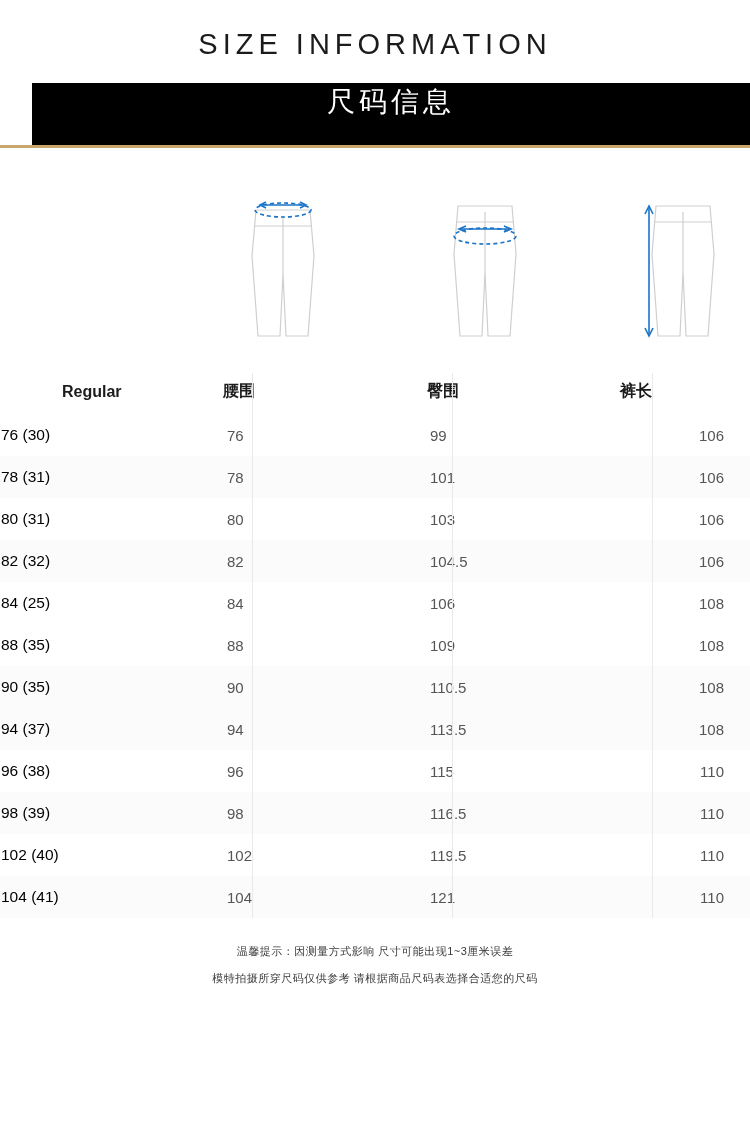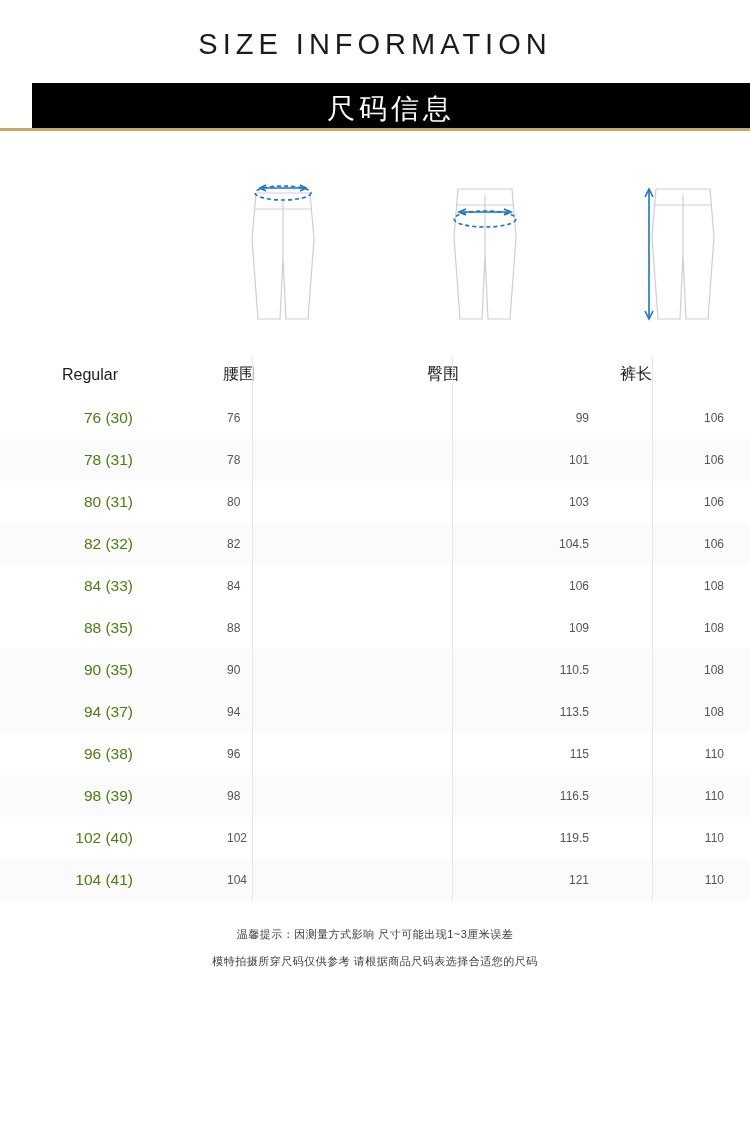--- a/index.html
+++ b/index.html
@@ -21,23 +21,23 @@
     text-align: center;
     font-size: 29px;
     letter-spacing: 5px;
     color: #1b1b1b;
     padding-top: 28px;
     padding-bottom: 22px;
     font-weight: 400;
   }
   .header-band {
     background: #000000;
-    height: 45px;
+    height: 62px;
     display: flex;
-    align-items: flex-end;
+    align-items: flex-start;
     justify-content: center;
     margin-left: 32px;
   }
   .header-band-text {
     color: #ffffff;
     font-size: 28px;
     letter-spacing: 4px;
     font-weight: 500;
   }
   .header-underline {
@@ -72,44 +72,44 @@
     border-collapse: collapse;
     table-layout: fixed;
   }
   table.size-table col.c0 { width: 185px; }
   table.size-table col.c1 { width: 200px; }
   table.size-table col.c2 { width: 205px; }
   table.size-table col.c3 { width: 160px; }
 
   table.size-table th {
     font-size: 16px;
-    font-weight: normal;
+    font-weight: bold;
     color: #1c1c1c;
     padding: 8px 0 12px 0;
     text-align: left;
   }
   table.size-table th.h0 { padding-left: 62px; }
   table.size-table th.h1 { padding-left: 38px; }
   table.size-table th.h2 { padding-left: 42px; }
   table.size-table th.h3 { padding-left: 30px; }
 
   table.size-table td {
-    font-size: 12px;
+    font-size: 15px;
     color: #3c3c3c;
     height: 40px;
     vertical-align: middle;
   }
   table.size-table td.col0 {
-    color: #4d7c0f;
-    text-align: right;
+    color: #000000;
+    text-align: left;
     padding-right: 52px;
     font-size: 15.5px;
   }
   table.size-table td.col1 { padding-left: 42px; color: #555; }
-  table.size-table td.col2 { padding-left: 45px; color: #555; text-align: right; }
+  table.size-table td.col2 { padding-left: 45px; color: #555; }
   table.size-table td.col3 { text-align: right; padding-right: 26px; color: #555; }
 
   
   .vrule {
     position: absolute;
     top: 0;
     bottom: 0;
     width: 1px;
     background: #e9e9e9;
   }
@@ -232,21 +232,21 @@
         <td class="col2">103</td>
         <td class="col3">106</td>
       </tr>
       <tr class="band">
         <td class="col0">82 (32)</td>
         <td class="col1">82</td>
         <td class="col2">104.5</td>
         <td class="col3">106</td>
       </tr>
       <tr>
-        <td class="col0">84 (33)</td>
+        <td class="col0">84 (25)</td>
         <td class="col1">84</td>
         <td class="col2">106</td>
         <td class="col3">108</td>
       </tr>
       <tr>
         <td class="col0">88 (35)</td>
         <td class="col1">88</td>
         <td class="col2">109</td>
         <td class="col3">108</td>
       </tr>

